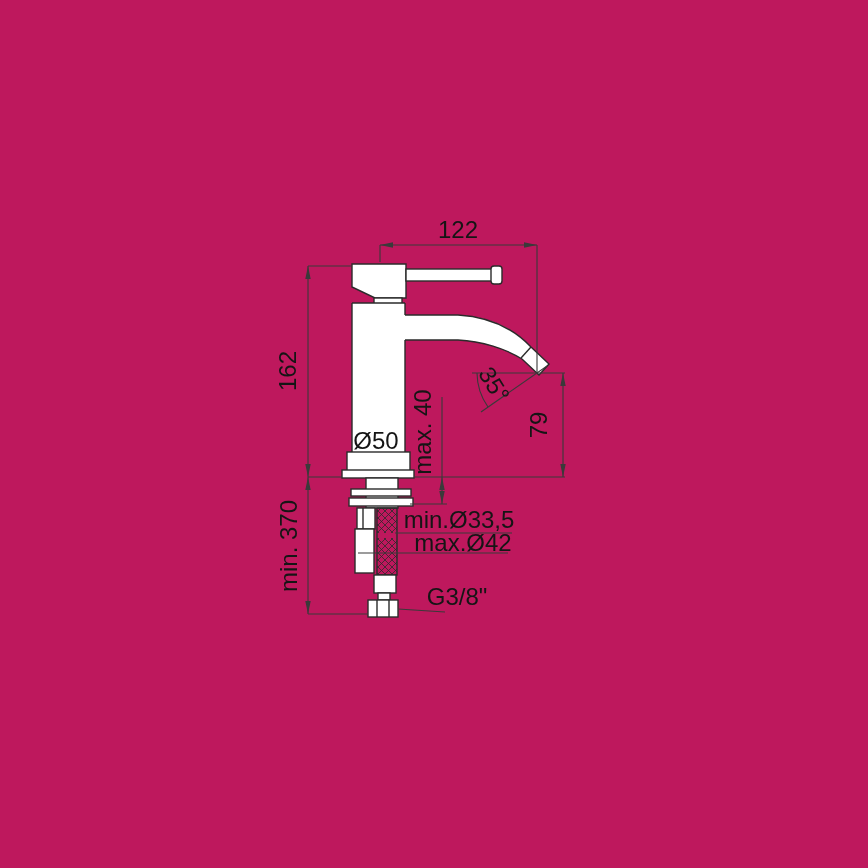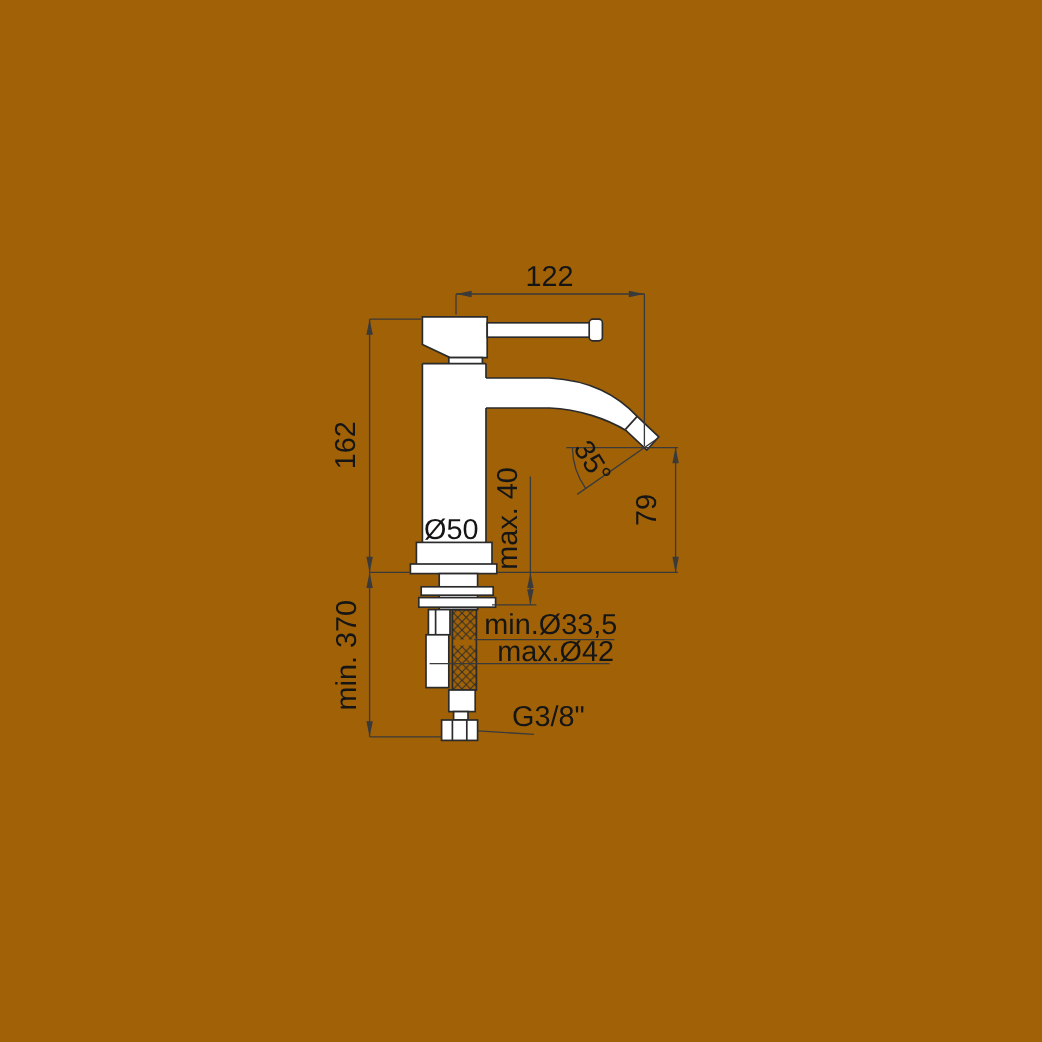--- a/index.html
+++ b/index.html
@@ -1,16 +1,16 @@
 <!DOCTYPE html>
 <html><head>
 <meta charset="utf-8">
 <style>
   html,body{margin:0;padding:0;background:#ffffff;}
-  .stage{width:868px;height:868px;background:#a16207;position:relative;overflow:hidden;}
+  .stage{width:868px;height:868px;background:#be185d;position:relative;overflow:hidden;}
   svg{display:block;}
   text{font-family:"Liberation Sans", sans-serif;fill:#151515;}
   .dimtxt{font-size:24px;}
   .obj{stroke:#2b2b2b;stroke-width:1.4;fill:#ffffff;}
   .objline{stroke:#2b2b2b;stroke-width:1.4;fill:none;}
   .dim{stroke:#3a3a3a;stroke-width:1.1;fill:none;}
   .arr{fill:#3a3a3a;stroke:none;}
 </style>
 </head>
 <body>

